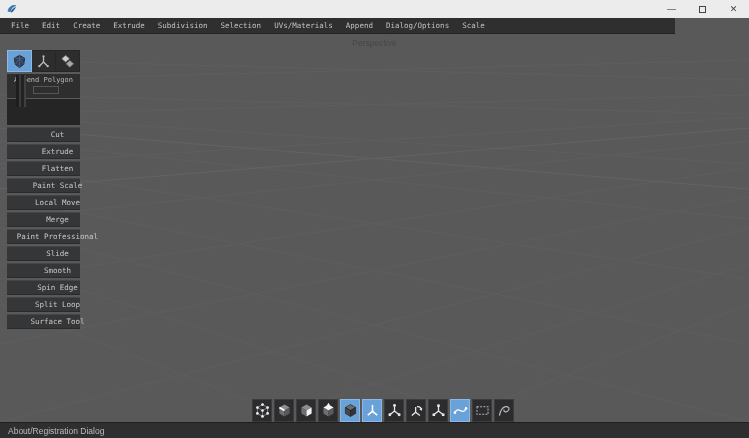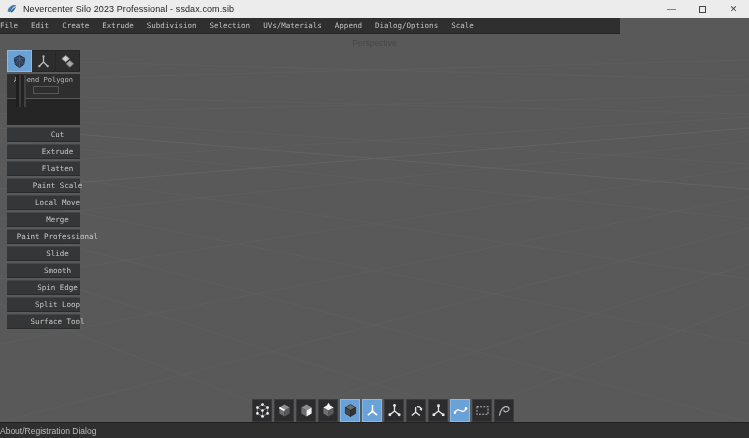--- a/index.html
+++ b/index.html
@@ -11,23 +11,23 @@
     background:#ececec; display:flex; align-items:center; z-index:30;
     font-family:"Liberation Sans", sans-serif; }
   .app-icon { width:12px; height:12px; margin:0 5px 0 6px; flex:0 0 auto; }
   .title-text { font-size:9px; color:#222; letter-spacing:.1px; }
   .win-controls { margin-left:auto; display:flex; height:100%; }
   .win-btn { width:31px; height:100%; display:flex; align-items:center; justify-content:center;
     color:#444; font-size:9px; cursor:default; }
   .maxi-glyph { width:7px; height:7px; border:1px solid #444; display:inline-block; }
 
   
-  .menubar { position:absolute; top:18px; left:0; width:620px; height:16px;
+  .menubar { position:absolute; top:18px; left:0; width:675px; height:16px;
     background:#2f2f2f; border-bottom:1px solid #232323; display:flex; align-items:center;
-    gap:13px; z-index:25; }
+    padding-left:11px; gap:13px; z-index:25; }
   .menu-item { font-size:7.5px; color:#c2c2c2; white-space:nowrap; }
 
   
   .viewport { position:absolute; top:34px; left:0; width:749px; height:388px; background:#595959; }
   .grid-svg { position:absolute; top:0; left:0; }
   .persp-label { position:absolute; top:4px; left:0; width:100%; text-align:center;
     font-family:"Liberation Sans", sans-serif; font-size:8.5px; color:#474747; }
 
   
   .sidebar { position:absolute; left:7px; top:50px; width:73px; z-index:10; }
@@ -48,32 +48,31 @@
 
   
   .btoolbar { position:absolute; left:252px; top:399px; display:flex; gap:2px; z-index:20; }
   .tb-btn { width:20px; height:23px; background:#2c2c2e; border:1px solid #3c3c3e;
     display:flex; align-items:center; justify-content:center; }
   .tb-btn.selected { background:#69a1d9; border-color:#8cb8e4; }
 
   
   .statusbar { position:absolute; left:0; bottom:0; width:749px; height:16px;
     background:#2f2f2f; border-top:1px solid #1f1f1f; display:flex; align-items:center;
-    z-index:15; }
+    padding-left:8px; z-index:15; }
   .status-text { font-family:"Liberation Sans", sans-serif; font-size:8.5px; color:#bcbcbc; }
 </style>
 </head>
 <body>
 
 <div class="titlebar">
   <svg class="app-icon" viewBox="0 0 16 16">
     <path d="M2 11 C4 4, 9 2, 14 3 C10 5, 8 7, 7 10 C6 12.5, 4 12.5, 2 11 Z" fill="#3f7ab5"></path>
     <path d="M6 12 C7.5 9, 10 6.5, 13.5 4.5 C12 8, 10 11, 7.5 12.5 Z" fill="#245a8c"></path>
   </svg>
-  <span class="title-text">Nevercenter Silo 2023 Professional - ssdax.com.sib</span>
   <div class="win-controls">
     <div class="win-btn">—</div>
     <div class="win-btn">
         <span class="maxi-glyph"></span>
       </div>
     <div class="win-btn">✕</div>
   </div>
 </div>
 
 <div class="menubar">

